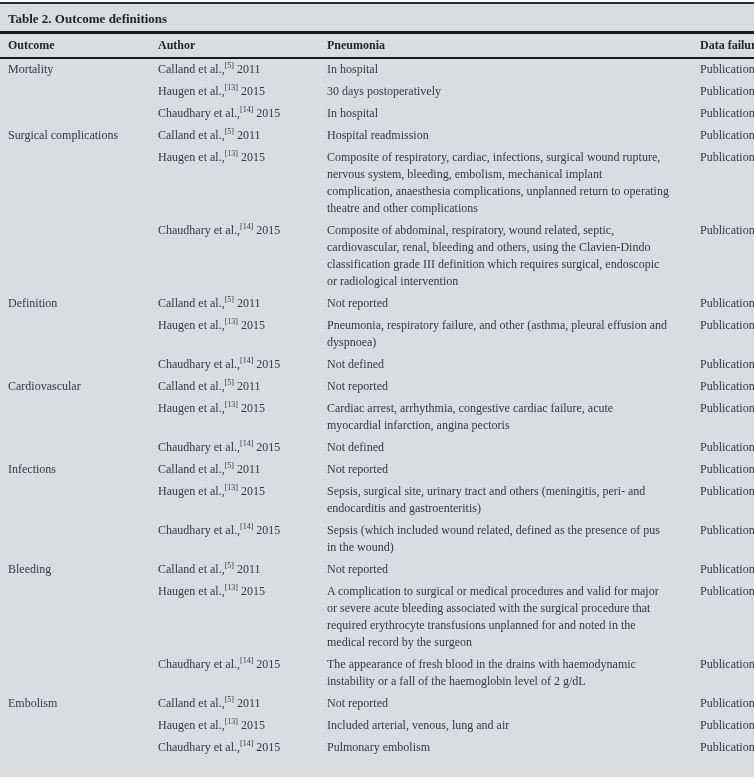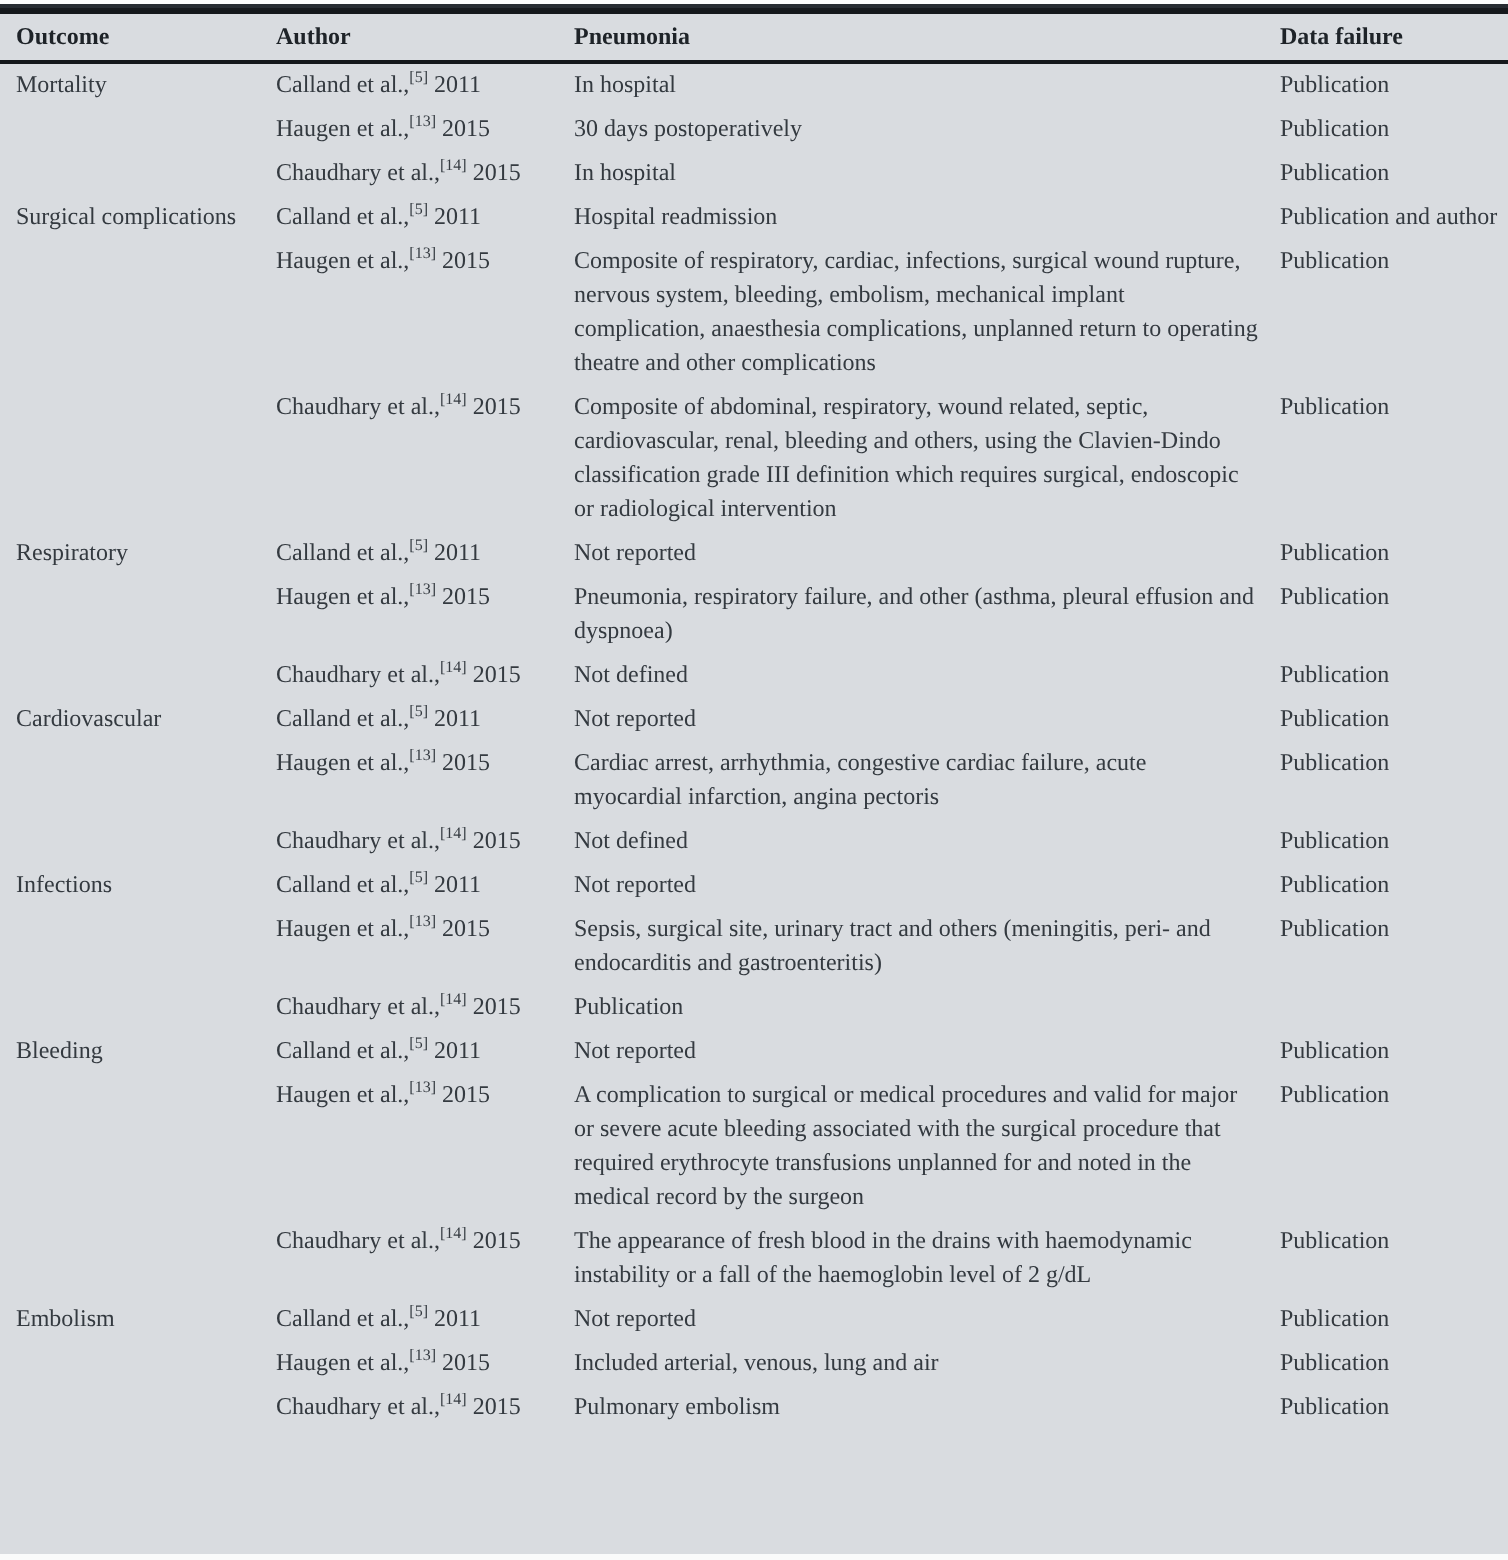--- a/index.html
+++ b/index.html
@@ -9,38 +9,39 @@
     background:#d9dce0;
     font-family:"Liberation Serif","DejaVu Serif",serif;
     font-size:12px;color:#343a40;
     overflow:hidden;
   }
   .top-white{height:2px;background:#fafbfb;}
   .rule-top{height:2px;background:#262b31;}
   .title-row{padding:7px 8px 5px 8px;font-weight:bold;font-size:13px;color:#1e2328;line-height:15px;}
   .rule-thick{height:3px;background:#15181c;}
   .rule-mid{height:2px;background:#15181c;}
-  .grid{display:grid;grid-template-columns:138px 149px 353px 114px;}
+  .grid{display:grid;grid-template-columns:138px 149px 353px 114px;gap:20px;}
   .header-row{font-weight:bold;color:#1e2328;padding:3px 0 3px 0;line-height:15px;}
   .tr{padding:2px 0 3px 0;}
   .td{line-height:17px;}
   .col-outcome{padding-left:8px;}
   .col-def{padding-right:10px;}
   .col-source{white-space:nowrap;}
   .etal{}
   .ref{font-size:8px;line-height:0;vertical-align:super;}
   .bottom-white{position:absolute;left:0;bottom:0;width:100%;height:3px;background:#fafbfb;}
 </style>
 </head>
 <body>
 
 <div class="page">
   <div class="top-white"></div>
   <div class="rule-top"></div>
 
+  <div class="title-row">Table 2. Outcome definitions</div>
   <div class="rule-thick"></div>
 
   <div class="grid header-row">
     <div class="td col-outcome">Outcome</div>
     <div class="td">Author</div>
     <div class="td">Pneumonia</div>
     <div class="td">Data failure</div>
   </div>
   <div class="rule-mid"></div>
 
@@ -82,21 +83,21 @@
     </div>
 
     <div class="grid tr">
       <div class="td col-outcome"></div>
       <div class="td col-author"><span>Chaudhary</span> <span class="etal">et al.,</span><sup class="ref">[14]</sup> <span>2015</span></div>
       <div class="td col-def">Composite of abdominal, respiratory, wound related, septic, cardiovascular, renal, bleeding and others, using the Clavien-Dindo classification grade III definition which requires surgical, endoscopic or radiological intervention</div>
       <div class="td col-source">Publication</div>
     </div>
 
     <div class="grid tr">
-      <div class="td col-outcome">Respiratory</div>
+      <div class="td col-outcome">Definition</div>
       <div class="td col-author"><span>Calland</span> <span class="etal">et al.,</span><sup class="ref">[5]</sup> <span>2011</span></div>
       <div class="td col-def">Not reported</div>
       <div class="td col-source">Publication</div>
     </div>
 
     <div class="grid tr">
       <div class="td col-outcome"></div>
       <div class="td col-author"><span>Haugen</span> <span class="etal">et al.,</span><sup class="ref">[13]</sup> <span>2015</span></div>
       <div class="td col-def">Pneumonia, respiratory failure, and other (asthma, pleural effusion and dyspnoea)</div>
       <div class="td col-source">Publication</div>
@@ -140,20 +141,21 @@
     <div class="grid tr">
       <div class="td col-outcome"></div>
       <div class="td col-author"><span>Haugen</span> <span class="etal">et al.,</span><sup class="ref">[13]</sup> <span>2015</span></div>
       <div class="td col-def">Sepsis, surgical site, urinary tract and others (meningitis, peri- and endocarditis and gastroenteritis)</div>
       <div class="td col-source">Publication</div>
     </div>
 
     <div class="grid tr">
       <div class="td col-outcome"></div>
       <div class="td col-author"><span>Chaudhary</span> <span class="etal">et al.,</span><sup class="ref">[14]</sup> <span>2015</span></div>
+      <div class="td col-def">Sepsis (which included wound related, defined as the presence of pus in the wound)</div>
       <div class="td col-source">Publication</div>
     </div>
 
     <div class="grid tr">
       <div class="td col-outcome">Bleeding</div>
       <div class="td col-author"><span>Calland</span> <span class="etal">et al.,</span><sup class="ref">[5]</sup> <span>2011</span></div>
       <div class="td col-def">Not reported</div>
       <div class="td col-source">Publication</div>
     </div>
 

